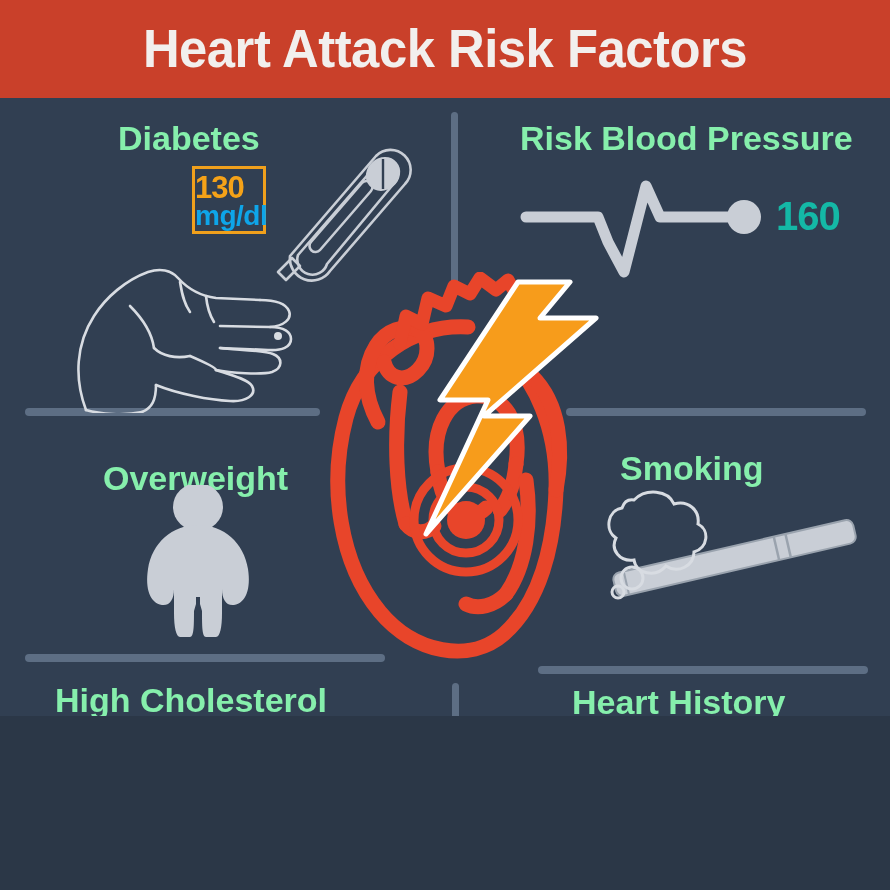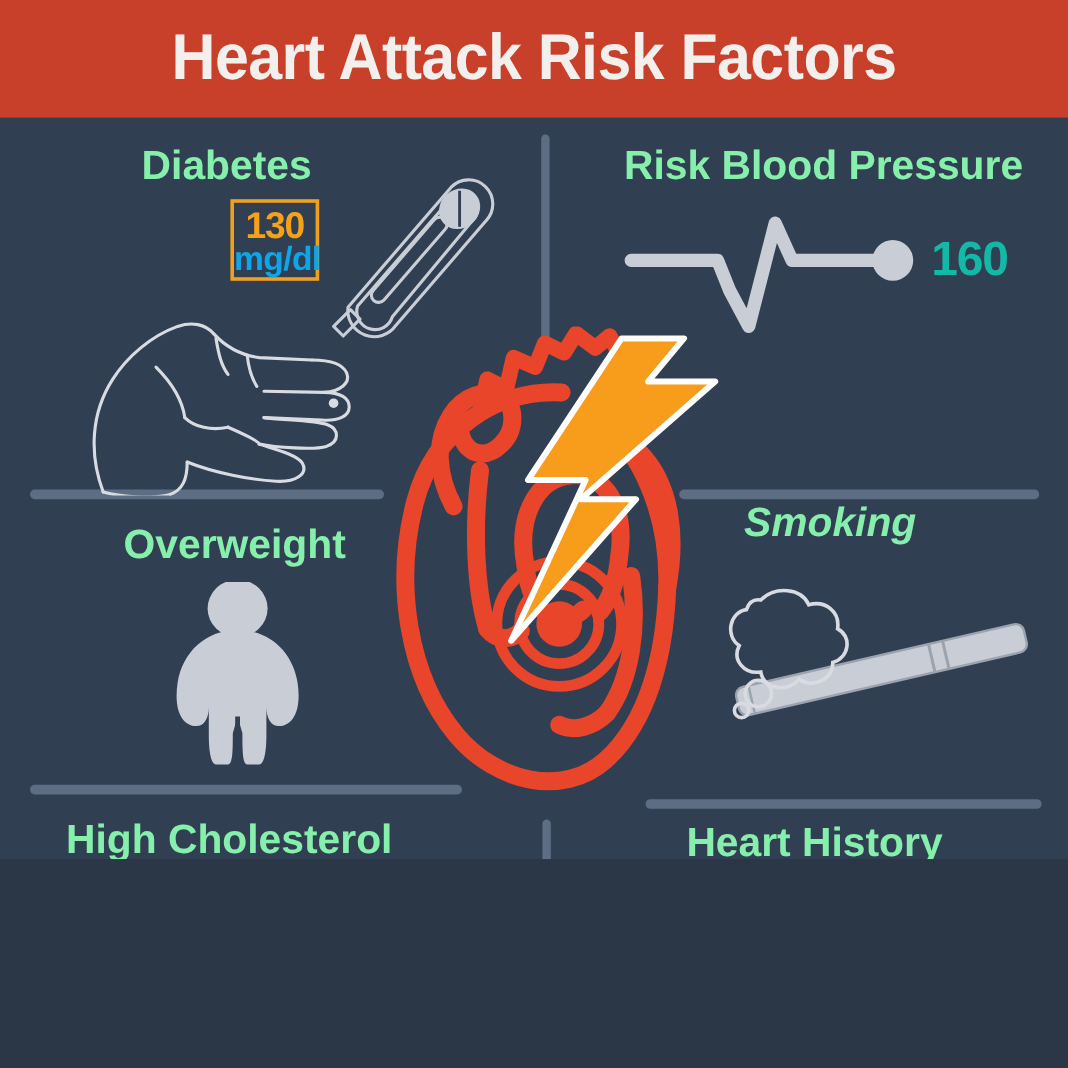--- a/index.html
+++ b/index.html
@@ -67,21 +67,20 @@
     font-family: "Liberation Sans", sans-serif;
   }
 
   
   #glucose-box {
     position: absolute;
     left: 192px; top: 166px;
     width: 74px; height: 68px;
     border: 3px solid #f0a01c;
     box-sizing: border-box;
-    text-align: center;
   }
   #glucose-value {
     display: block;
     color: #f5a218;
     font-size: 31px;
     font-weight: bold;
     line-height: 34px;
     margin-top: 2px;
     letter-spacing: -1px;
   }
@@ -221,39 +220,39 @@
       </g>
     </svg>
   </div>
 
   <div class="art" style="left:418px; top:276px;">
     <svg width="200" height="270" viewBox="0 0 200 270">
       <path d="M100 6 L22 124 L70 124 L8 258 L112 140 L66 140 L178 42 L122 42 L152 6 Z" fill="#f79c1b" stroke="#ffffff" stroke-width="5" stroke-linejoin="round"></path>
     </svg>
   </div>
 
-  <div class="sec-title" style="left:103px; top:434px;text-align:right;">Overweight</div>
+  <div class="sec-title" style="left:103px; top:458px;text-align:right;">Overweight</div>
 
   <div class="art" style="left:128px; top:485px;">
     <svg width="140" height="155" viewBox="0 0 140 155">
       <g fill="#c9ced6">
         <ellipse cx="70" cy="22" rx="25" ry="24"></ellipse>
         <path d="M70 40 C44 40 24 58 20 84 C17 104 22 118 34 120
                  C42 121 46 114 46 104 L46 128
                  C46 142 48 152 52 152 L62 152 C66 152 66 140 66 126
                  L70 112 L74 126 C74 140 74 152 78 152 L88 152
                  C92 152 94 142 94 128 L94 104
                  C94 114 98 121 106 120 C118 118 123 104 120 84
                  C116 58 96 40 70 40 Z"></path>
       </g>
       <path d="M70 112 L70 152" stroke="#313f52" stroke-width="4"></path>
     </svg>
   </div>
 
-  <div class="sec-title" style="left:620px; top:416px;font-style:italic;">Smoking</div>
+  <div class="sec-title" style="left:620px; top:448px;">Smoking</div>
 
   <div class="art" style="left:600px; top:500px;">
     <svg width="270" height="115" viewBox="0 0 270 115">
       <g transform="rotate(-13 135 60)">
         <rect x="12" y="46" width="246" height="24" rx="7" fill="#c9ced6" stroke="#9aa3ae" stroke-width="2"></rect>
         <path d="M178 46 L178 70" stroke="#9aa3ae" stroke-width="2.5"></path>
         <path d="M190 46 L190 70" stroke="#9aa3ae" stroke-width="2.5"></path>
         <path d="M24 46 L24 70" stroke="#9aa3ae" stroke-width="2"></path>
       </g>
     </svg>

